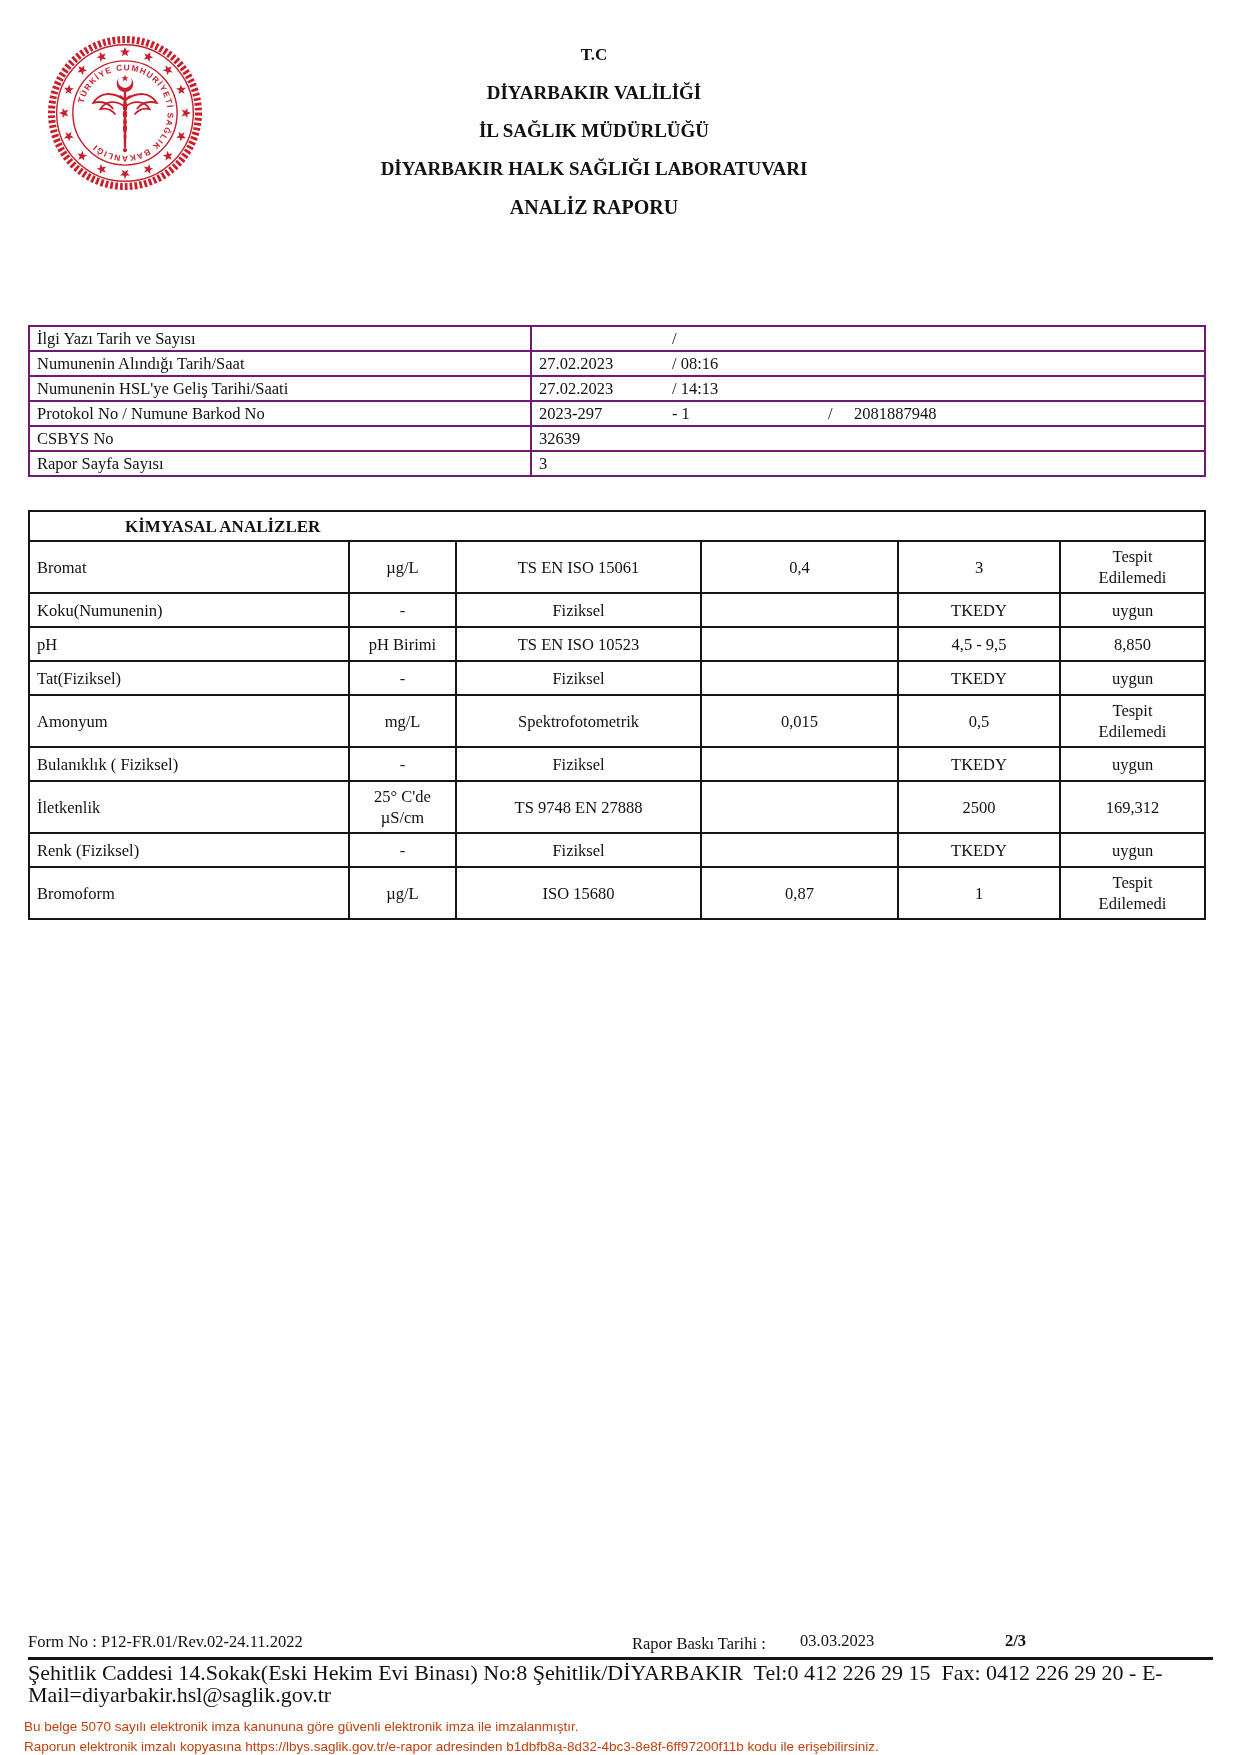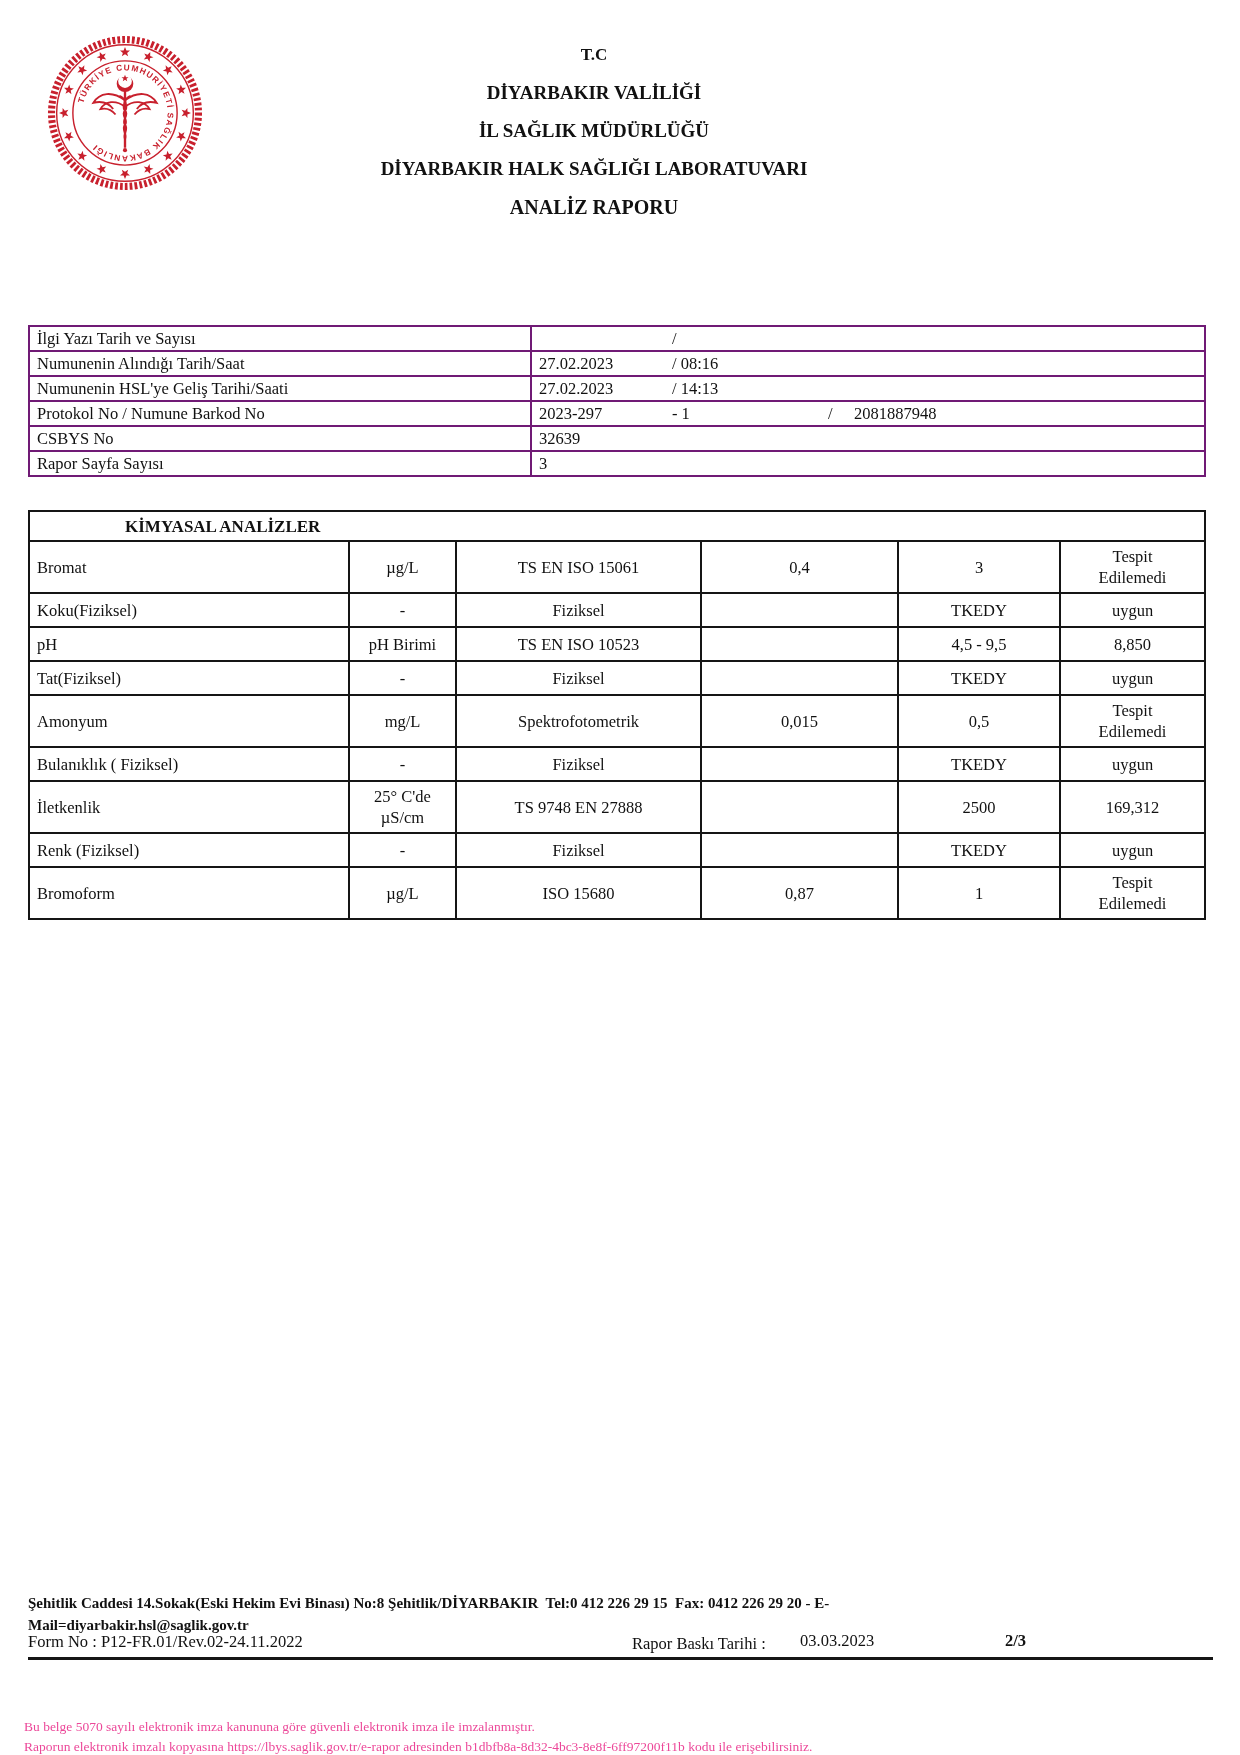--- a/index.html
+++ b/index.html
@@ -41,25 +41,25 @@
   .res-span{display:inline-block;max-width:88px;}
   .wrap-unit .unit-span{display:inline-block;max-width:80px;}
 
   
   .f-item{position:absolute;font-size:16.5px;}
   .form-no{top:1632px;left:28px;}
   .print-label{top:1634px;left:588px;margin-left:44px;}
   .print-date{top:1631px;left:800px;}
   .page-ind{top:1631px;left:1005px;font-weight:bold;}
   .footer-line{position:absolute;top:1657px;left:28px;width:1185px;border-top:3px solid #151515;}
-  .address{position:absolute;top:1592px;left:28px;width:1195px;font-weight:bold;
-           font-size:15px;line-height:22px;}
+  .address{position:absolute;top:1662px;left:28px;width:1195px;font-weight:normal;
+           font-size:22px;line-height:22px;}
   .address div{white-space:pre-wrap;}
-  .note{position:absolute;left:24px;font-family:Liberation Serif, serif;
-        font-size:13.5px;color:#ec4899;white-space:nowrap;}
+  .note{position:absolute;left:24px;font-family:Liberation Sans, sans-serif;
+        font-size:13.5px;color:#c2410c;white-space:nowrap;}
   .note1{top:1719px;} .note2{top:1739px;}
 </style>
 </head>
 <body>
 
 <div class="page">
 
   <svg class="emblem" viewBox="0 0 200 200">
     <defs>
       <path id="st" d="M0,-6.5 L1.8,-2 L6.3,-2 L2.7,0.9 L4,5.3 L0,2.6 L-4,5.3 L-2.7,0.9 L-6.3,-2 L-1.8,-2 Z"></path>
@@ -178,21 +178,21 @@
     </tr>
     <tr>
       <td class="c-analyte">Bromat</td>
       <td><span class="unit-span">µg/L</span></td>
       <td>TS EN ISO 15061</td>
       <td>0,4</td>
       <td>3</td>
       <td><span class="res-span">Tespit Edilemedi</span></td>
     </tr>
     <tr class="short">
-      <td class="c-analyte">Koku(Fiziksel)</td>
+      <td class="c-analyte">Koku(Numunenin)</td>
       <td><span class="unit-span">-</span></td>
       <td>Fiziksel</td>
       <td></td>
       <td>TKEDY</td>
       <td><span class="res-span">uygun</span></td>
     </tr>
     <tr class="short">
       <td class="c-analyte">pH</td>
       <td><span class="unit-span">pH Birimi</span></td>
       <td>TS EN ISO 10523</td>

